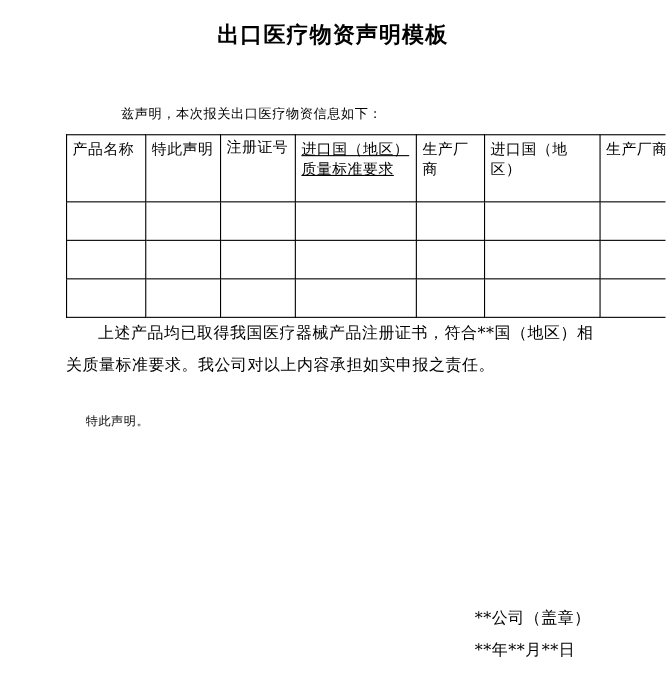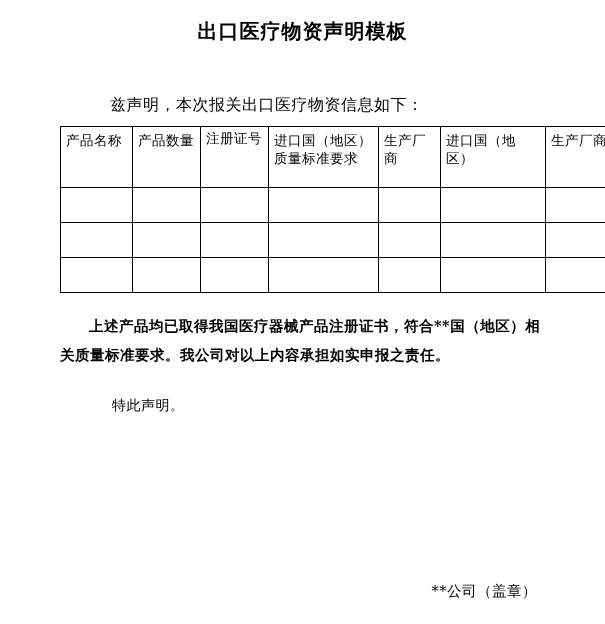--- a/index.html
+++ b/index.html
@@ -25,21 +25,21 @@
     font-size: 20px;
     font-weight: bold;
     letter-spacing: 1px;
     margin-top: 18px;
     margin-bottom: 14px;
     font-family: "DejaVu Serif", "Liberation Serif", serif;
   }
   .intro {
     margin: 50px 0 10px 0;
     padding-left: 110px;
-    font-size: 16px;
+    font-size: 12px;
     letter-spacing: 0.5px;
   }
   .table-wrap {
     padding: 0 84px 0 60px;
   }
   table.info-table {
     border-collapse: collapse;
     width: 485px;
     table-layout: fixed;
   }
@@ -56,40 +56,38 @@
   }
   table.info-table thead th {
     height: 52px;
   }
   table.info-table tbody td {
     height: 26px;
   }
   .col-1 { width: 62px; }
   .col-2 { width: 58px; }
   .col-3 { width: 58px; font-family: Liberation Mono, monospace; }
-  .col-4 { width: 100px; }
+  .col-4 { width: 100px; text-decoration: underline; }
   .col-5 { width: 52px; }
   .col-6 { width: 95px; }
   .col-7 { width: 60px; }
 
   .body-text {
-    margin-top: 18px;
     padding: 0 60px 0 60px;
     font-size: 14.5px;
     line-height: 2.0;
     letter-spacing: 0.5px;
-    font-weight: bold;
   }
   .body-text .para-indent {
     text-indent: 2em;
   }
   .declare {
     margin-top: 28px;
-    padding: 0 60px 0 112px;
-    font-size: 14px;
+    padding: 0 60px 0 78px;
+    font-size: 11px;
     letter-spacing: 0.5px;
   }
   .signature {
     position: absolute;
     right: 68px;
     bottom: 36px;
     text-align: left;
     font-size: 14.5px;
     line-height: 2.0;
     letter-spacing: 0.5px;
@@ -102,21 +100,21 @@
 
   <div class="doc-title">出口医疗物资声明模板</div>
 
   <div class="intro">兹声明，本次报关出口医疗物资信息如下：</div>
 
   <div class="table-wrap">
     <table class="info-table">
       <thead>
         <tr>
           <th class="col-1">产品名称</th>
-          <th class="col-2">产品数量</th>
+          <th class="col-2">特此声明</th>
           <th class="col-3">注册证号</th>
           <th class="col-4">进口国（地区）质量标准要求</th>
           <th class="col-5">生产厂商</th>
           <th class="col-6">进口国（地区）</th>
           <th class="col-7">生产厂商</th>
         </tr>
       </thead>
       <tbody>
         <tr>
           <td></td>
@@ -150,15 +148,16 @@
   </div>
 
   <div class="body-text">
     <div class="para-indent">上述产品均已取得我国医疗器械产品注册证书，符合**国（地区）相关质量标准要求。我公司对以上内容承担如实申报之责任。</div>
   </div>
 
   <div class="declare">特此声明。</div>
 
   <div class="signature">
     <div>**公司（盖章）</div>
+    <div>**年**月**日</div>
   </div>
 
 </div>
 
 </body></html>

